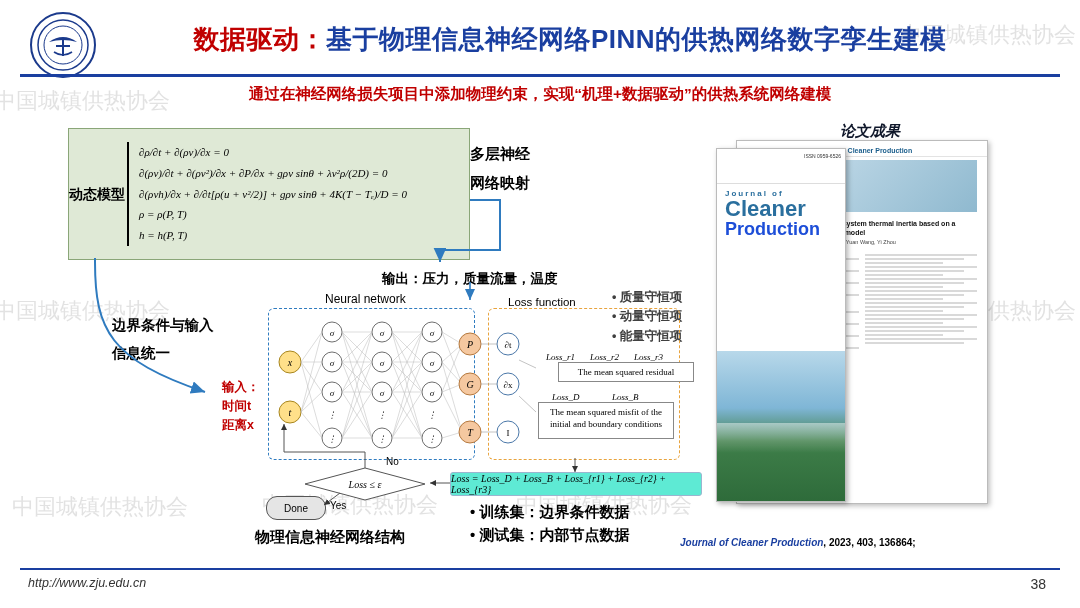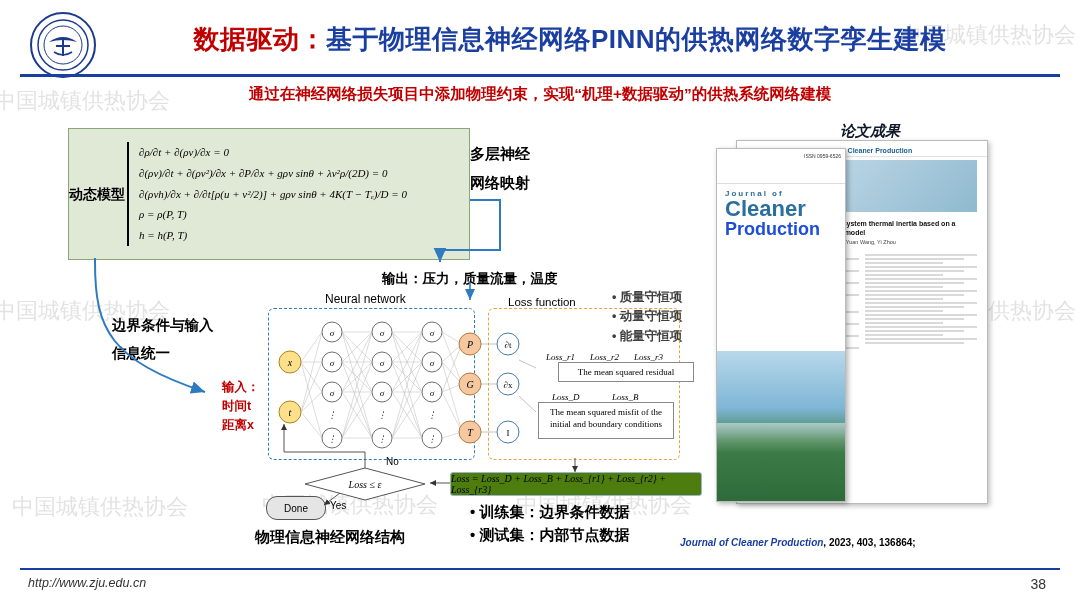--- a/index.html
+++ b/index.html
@@ -107,21 +107,21 @@
     position:absolute;left:488px;top:308px;width:190px;height:150px;
     border:1.5px dashed #e8a33d;border-radius:6px;background:transparent;
   }
   .loss-inner{
     position:absolute;background:#ffffff;border:1px solid #888;font-size:9px;color:#000;
     text-align:center;font-family:"Liberation Serif", serif;
   }
   .loss-label{position:absolute;font-size:9px;font-family:"Liberation Serif", serif;font-style:italic;color:#000;}
   .eqbar{
     position:absolute;left:450px;top:472px;width:250px;height:22px;
-    background:#4d7c0f;border:1px solid #9bb5cf;border-radius:3px;
+    background:#5eead4;border:1px solid #9bb5cf;border-radius:3px;
     font-size:10px;font-family:"Liberation Serif", serif;font-style:italic;
     display:flex;align-items:center;justify-content:center;color:#000;
   }
   .lbl-no{position:absolute;left:386px;top:456px;font-size:10px;color:#000;}
   .lbl-yes{position:absolute;left:330px;top:500px;font-size:10px;color:#000;}
   .donebox{
     position:absolute;left:266px;top:496px;width:58px;height:22px;
     border:1px solid #555;border-radius:11px;background:#e5e5e5;
     font-size:10px;display:flex;align-items:center;justify-content:center;color:#000;
   }

